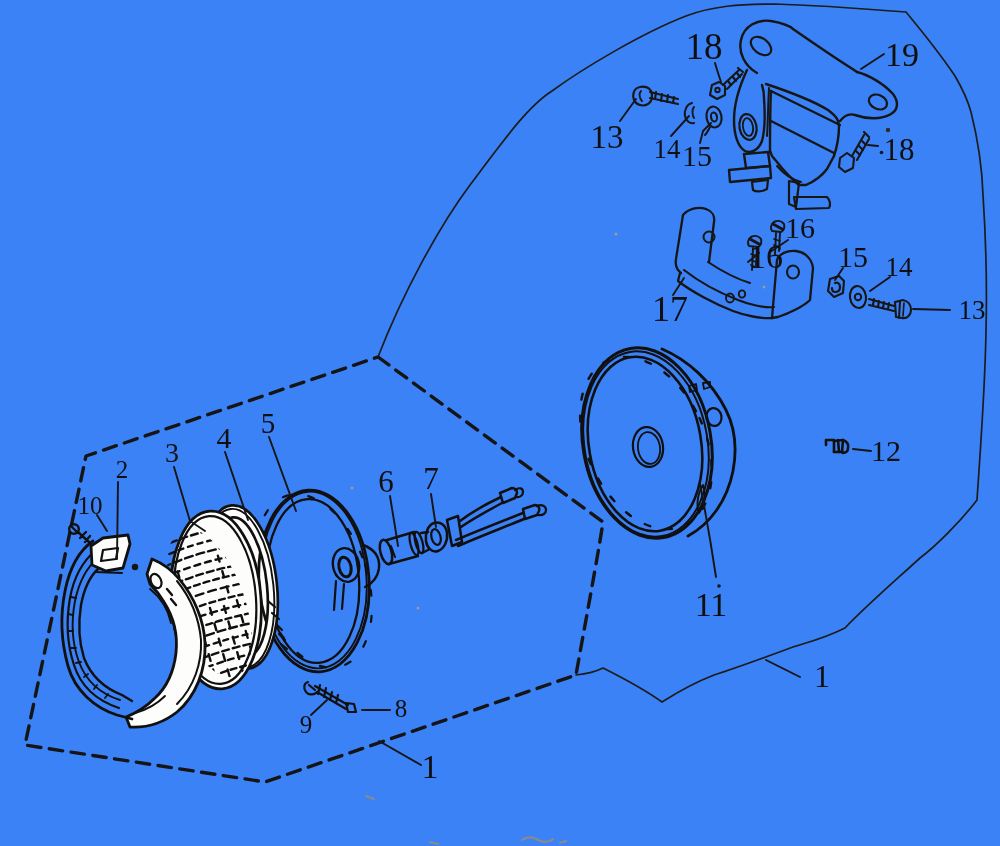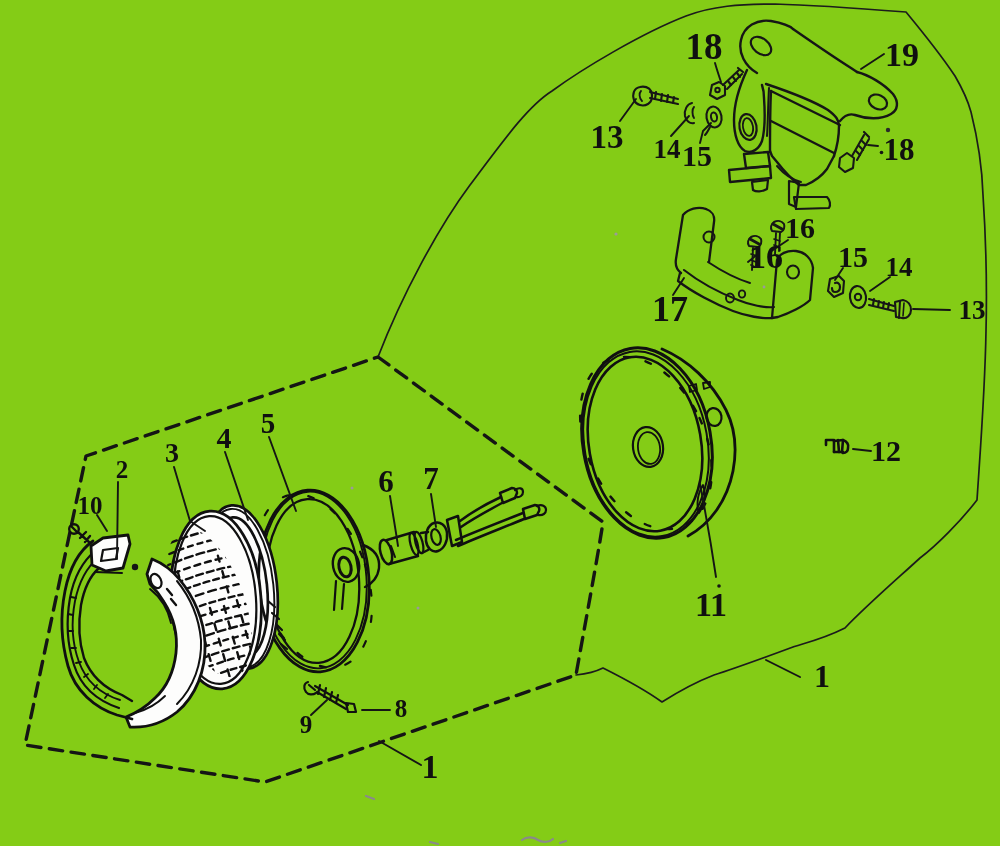--- a/index.html
+++ b/index.html
@@ -1,16 +1,16 @@
 <!DOCTYPE html>
 <html><head>
 <meta charset="utf-8">
 <style>
   html,body{margin:0;padding:0;background:#ffffff;}
-  #page{position:relative;width:1000px;height:846px;background:#84cc16;overflow:hidden;font-weight:bold;}
+  #page{position:relative;width:1000px;height:846px;background:#3b82f6;overflow:hidden;}
   svg{position:absolute;top:0;left:0;}
   text{font-family:"Liberation Serif", serif; fill:#101010;}
 </style>
 </head>
 <body>
 <div id="page">
 <svg width="1000" height="846" viewBox="0 0 1000 846" fill="none" stroke-linecap="round" stroke-linejoin="round">
 <defs>
   <clipPath id="lensclip">
           <ellipse cx="209" cy="601" rx="35" ry="78" transform="rotate(-4 209 601)"></ellipse>

